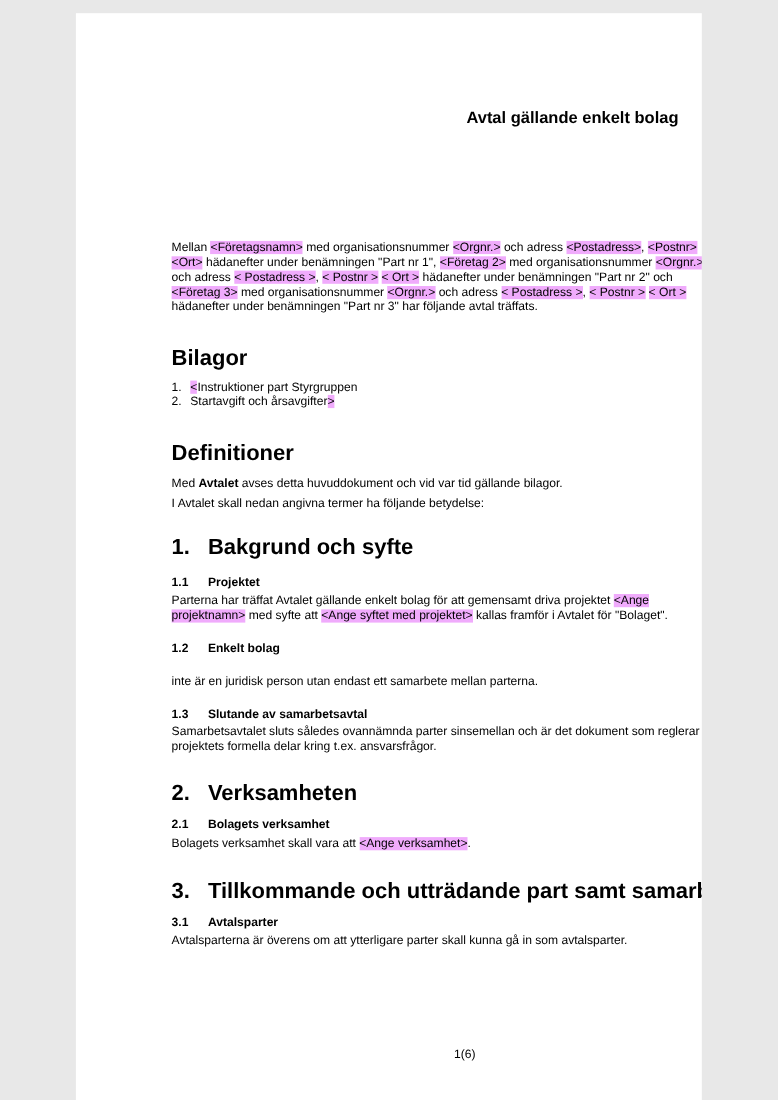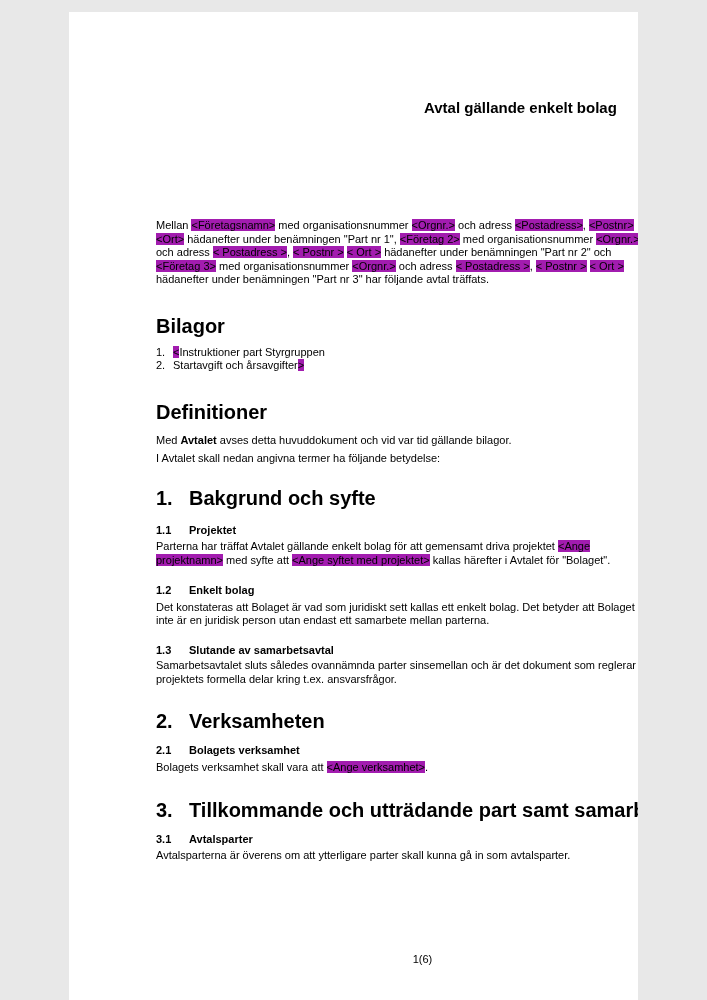--- a/index.html
+++ b/index.html
@@ -9,21 +9,21 @@
     height: 1000px;
     margin: 12px auto;
     background: #ffffff;
     color: #000000;
     font-family: "Liberation Sans", "DejaVu Sans", sans-serif;
     overflow: hidden;
   }
   .content { position: absolute; left: 87px; top: 0; width: 565px; }
   p, h1, h2, h3, ol { margin: 0; padding: 0; }
   .body { font-size: 11px; line-height: 13.5px; white-space: nowrap; }
-  .hl { background: #a21caf; }
+  .hl { background: #f0abfc; }
   .b { font-weight: bold; }
   .doc-title { font-size: 15px; font-weight: bold; line-height: 17px; margin: 87px 0 0 268px; white-space: nowrap; }
   .h-major { font-size: 20px; font-weight: bold; line-height: 17px; white-space: nowrap; }
   .h-sub { font-size: 11px; font-weight: bold; line-height: 13.5px; white-space: nowrap; }
   .num { display: inline-block; width: 33px; }
   .num-li { display: inline-block; width: 17px; }
   .list-row { font-size: 11px; line-height: 13.5px; white-space: nowrap; }
   .footer {
     position: absolute; top: 941px; left: 0; width: 707px;
     text-align: center; font-size: 11px; line-height: 13.5px;
@@ -51,24 +51,24 @@
     </div>
 
 
     <h2 class="h-major" style="margin-top:31px">Definitioner</h2>
     <p class="body" style="margin-top:13px"><span>Med </span><span class="b">Avtalet</span><span> avses detta huvuddokument och vid var tid gällande bilagor.</span></p>
     <p class="body" style="margin-top:5px">I Avtalet skall nedan angivna termer ha följande betydelse:</p>
 
     <h2 class="h-major" style="margin-top:24px"><span class="num">1.</span><span>Bakgrund och syfte</span></h2>
 
     <h3 class="h-sub" style="margin-top:17px"><span class="num">1.1</span><span>Projektet</span></h3>
-    <p class="body" style="margin-top:3px"><span>Parterna har träffat Avtalet gällande enkelt bolag för att gemensamt driva projektet </span><span class="hl">&lt;Ange</span><br><span class="hl">projektnamn&gt;</span><span> med syfte att </span><span class="hl">&lt;Ange syftet med projektet&gt;</span><span> kallas härefter i Avtalet för "Bolaget".</span></p>
+    <p class="body" style="margin-top:3px"><span>Parterna har träffat Avtalet gällande enkelt bolag för att gemensamt driva projektet </span><span class="hl">&lt;Ange</span><br><span class="hl">projektnamn&gt;</span><span> med syfte att </span><span class="hl">&lt;Ange syftet med projektet&gt;</span><span> kallas framför i Avtalet för "Bolaget".</span></p>
 
     <h3 class="h-sub" style="margin-top:17px"><span class="num">1.2</span><span>Enkelt bolag</span></h3>
-    <p class="body" style="margin-top:3px"><span>Det konstateras att Bolaget är vad som juridiskt sett kallas ett enkelt bolag. Det betyder att Bolaget</span><br><span>inte är en juridisk person utan endast ett samarbete mellan parterna.</span></p>
+    <p class="body" style="margin-top:3px"><br><span>inte är en juridisk person utan endast ett samarbete mellan parterna.</span></p>
 
     <h3 class="h-sub" style="margin-top:16px"><span class="num">1.3</span><span>Slutande av samarbetsavtal</span></h3>
     <p class="body" style="margin-top:2px"><span>Samarbetsavtalet sluts således ovannämnda parter sinsemellan och är det dokument som reglerar</span><br><span>projektets formella delar kring t.ex. ansvarsfrågor.</span></p>
 
     <h2 class="h-major" style="margin-top:27px"><span class="num">2.</span><span>Verksamheten</span></h2>
 
     <h3 class="h-sub" style="margin-top:14px"><span class="num">2.1</span><span>Bolagets verksamhet</span></h3>
     <p class="body" style="margin-top:3px"><span>Bolagets verksamhet skall vara att </span><span class="hl">&lt;Ange verksamhet&gt;</span><span>.</span></p>
 
     <h2 class="h-major" style="margin-top:28px"><span class="num">3.</span><span>Tillkommande och utträdande part samt samarbete med utanförstående</span></h2>

